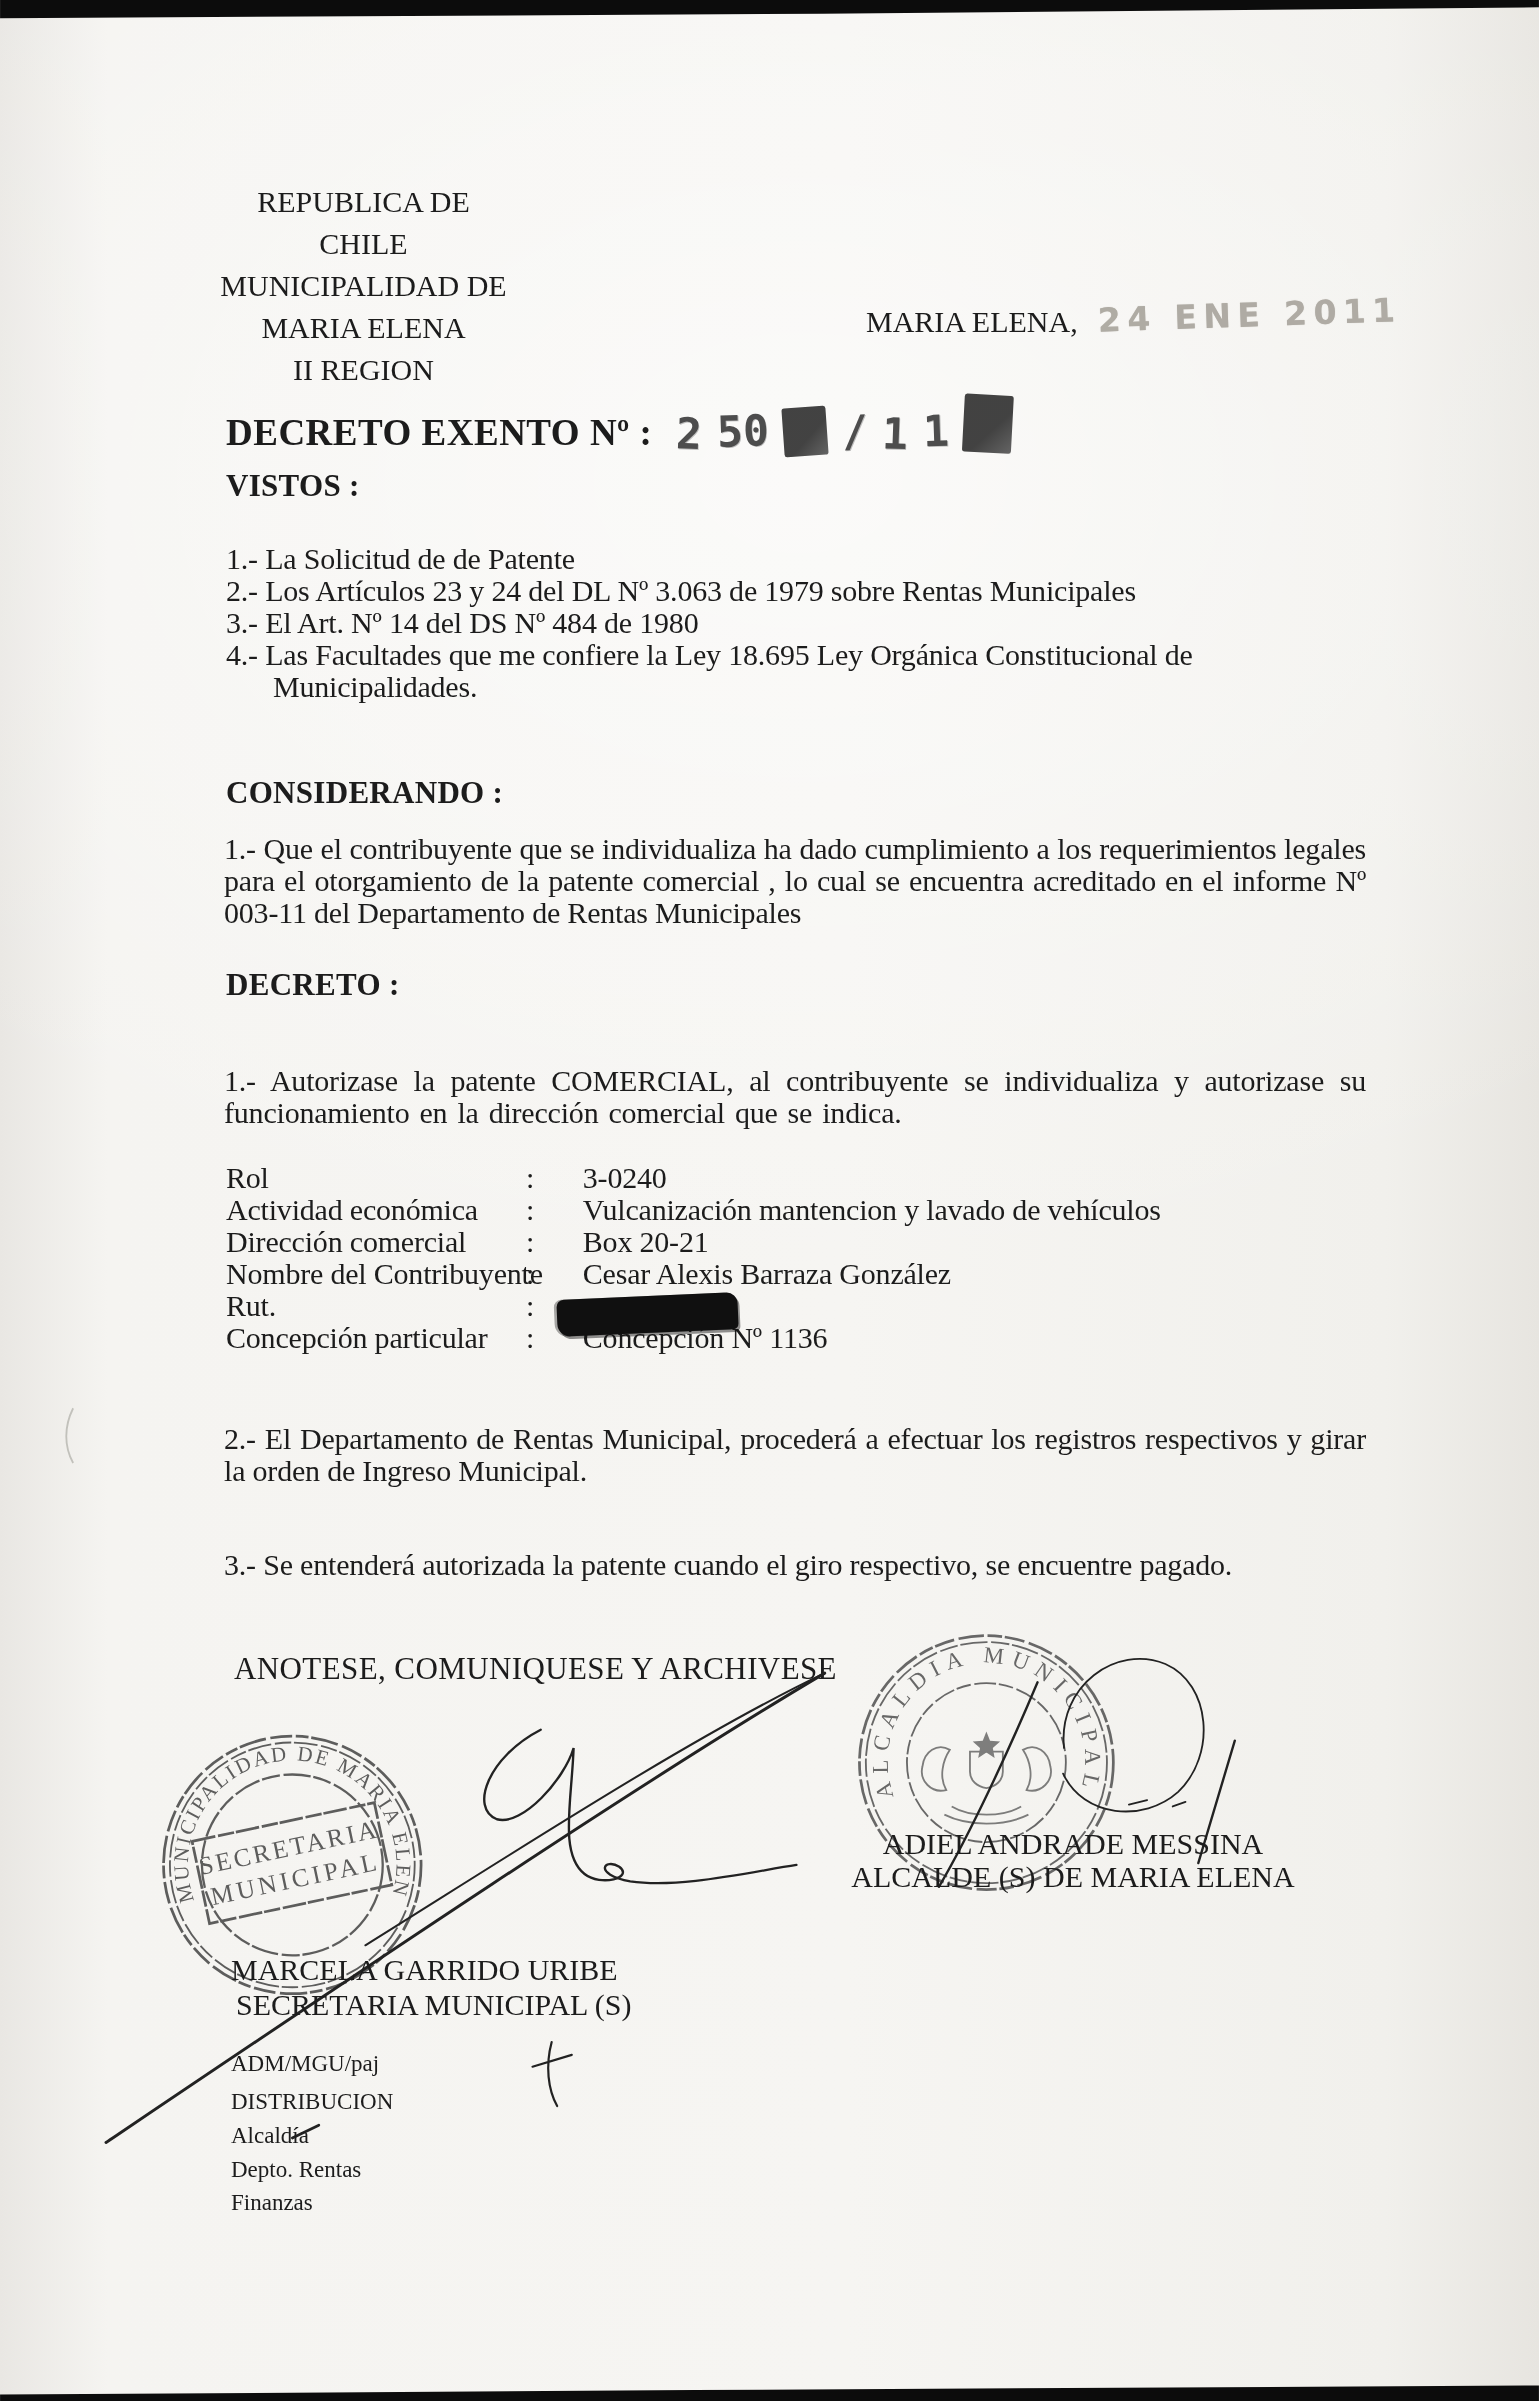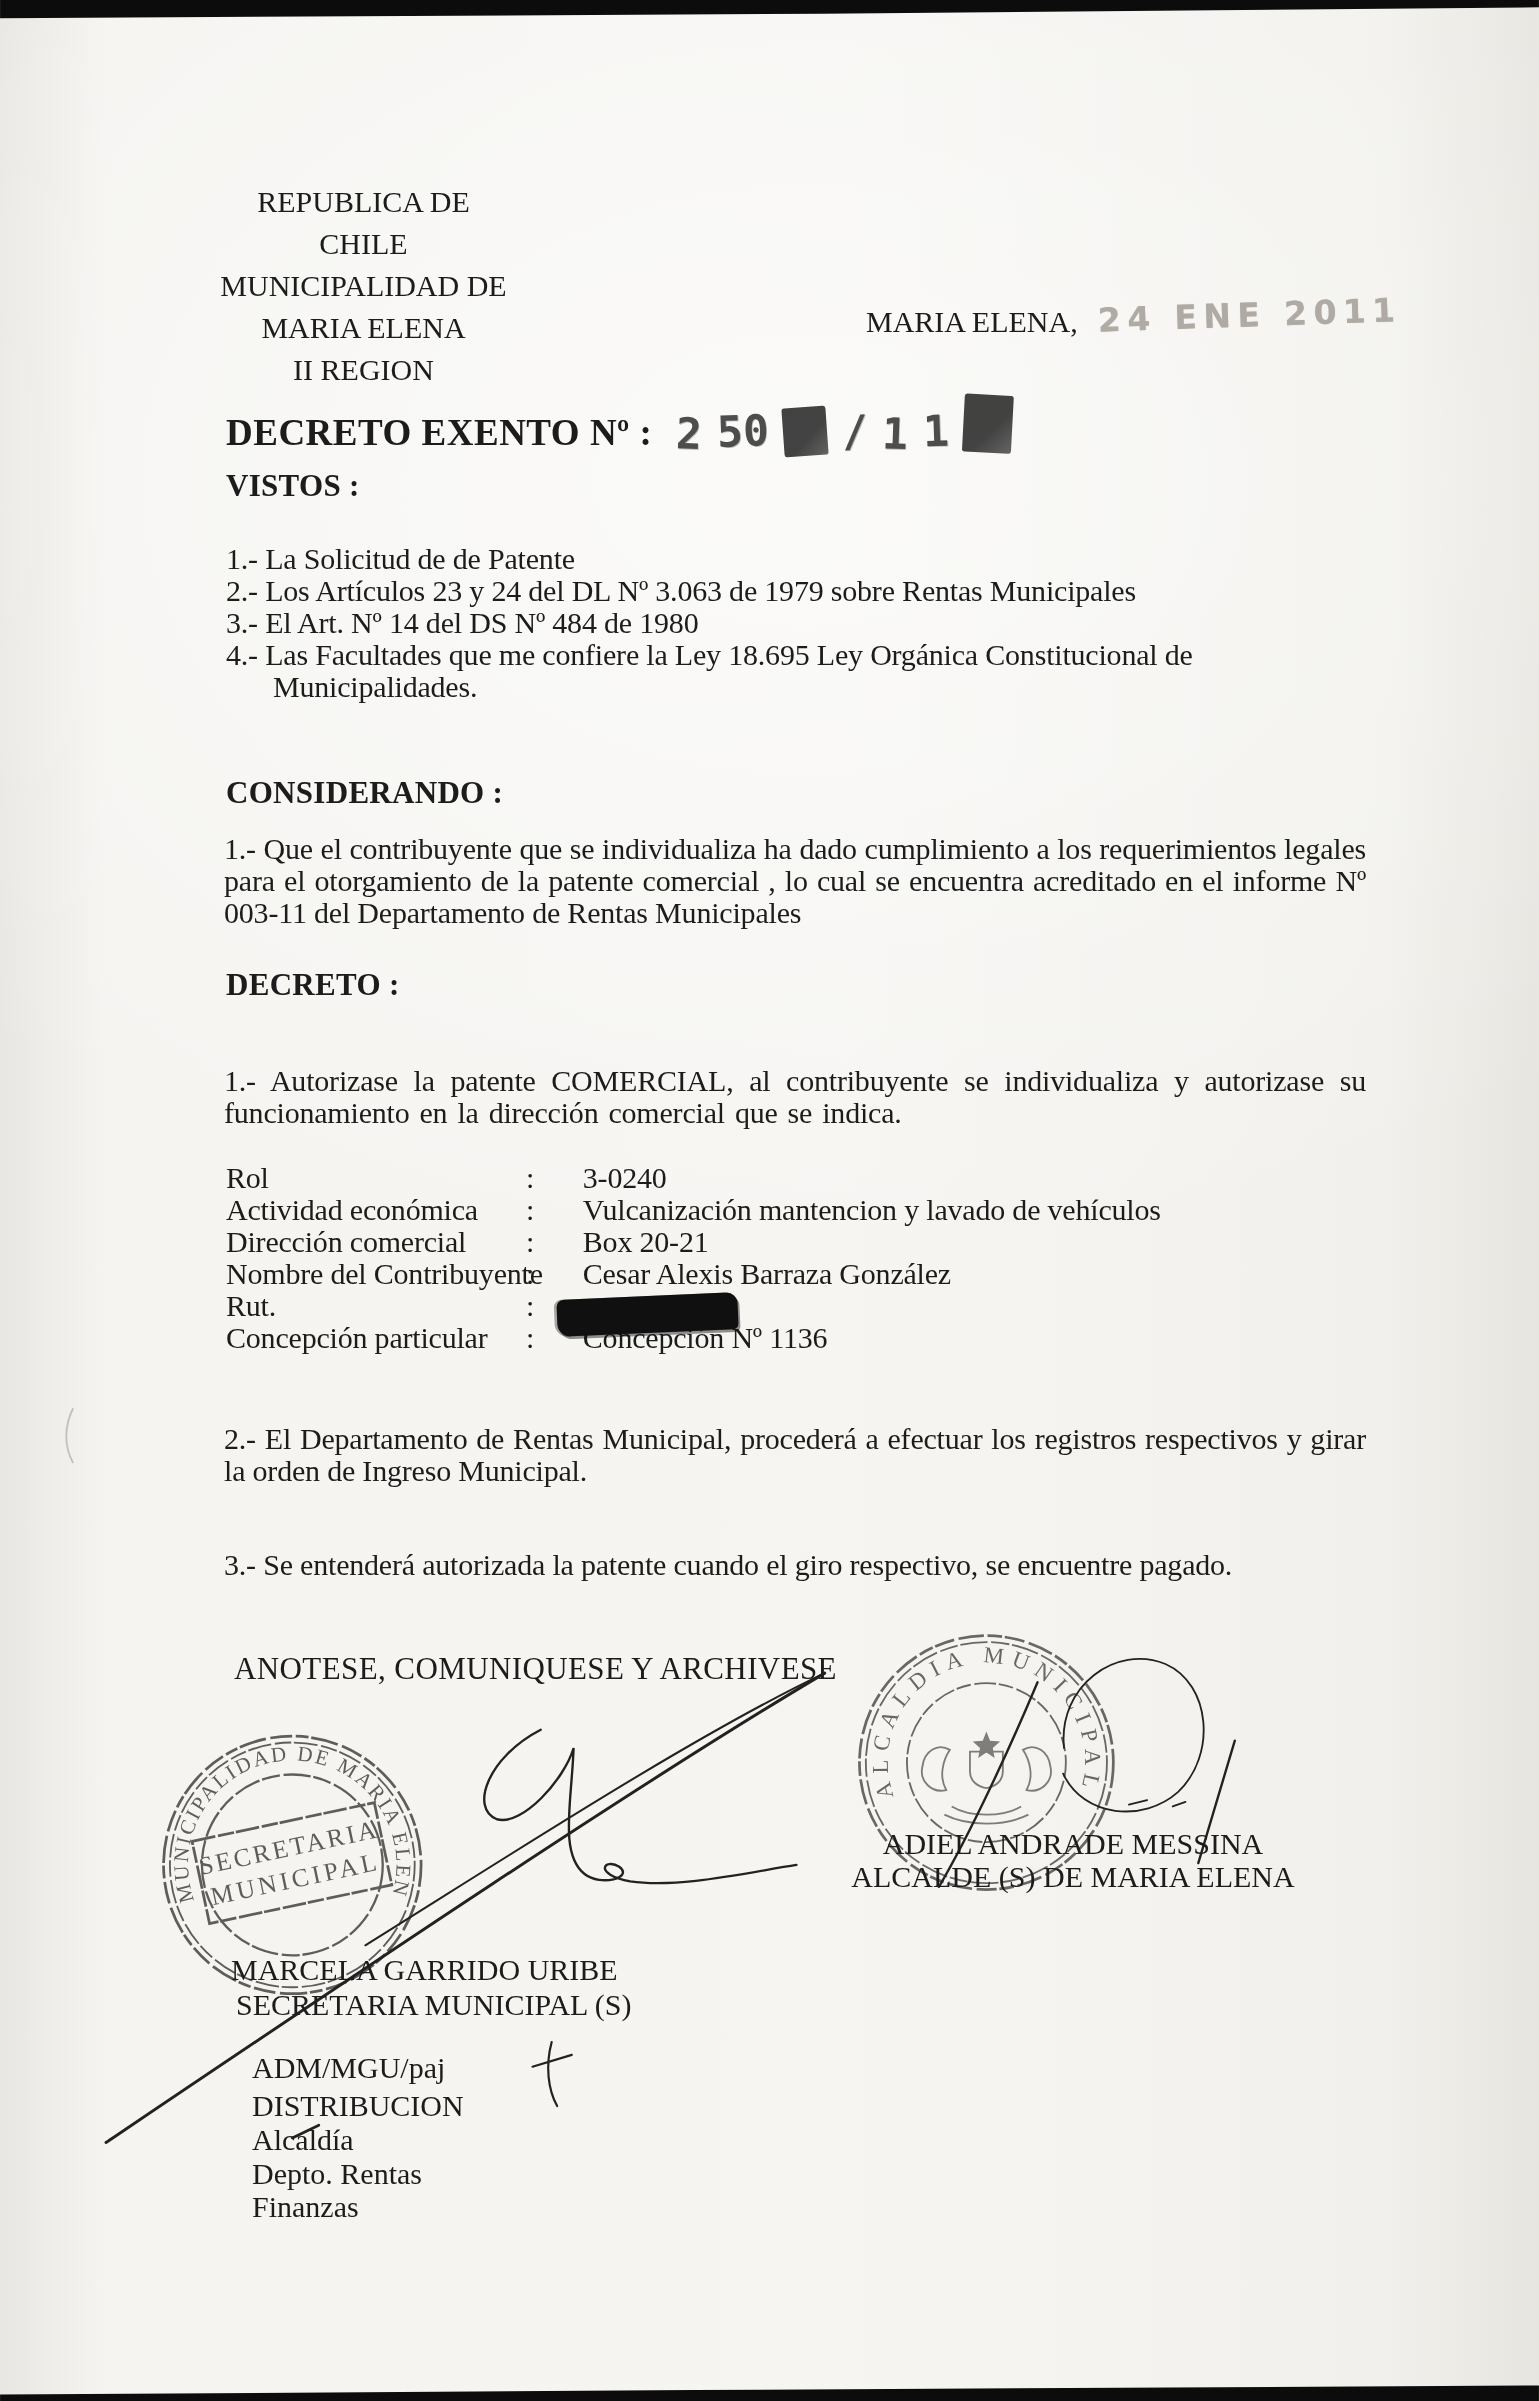--- a/index.html
+++ b/index.html
@@ -40,21 +40,21 @@
   .flabel{display:inline-block;width:300px;}
   .fcolon{display:inline-block;width:12.8px;}
   .fvalue{padding-left:44px;}
   .redaction{
     left:557px;top:1296px;width:181px;height:37px;background:#101010;
     border-radius:7.3px 11px 5.5px 12.8px;transform:rotate(-2.5deg);
     box-shadow:1.8px 2.7px 0 rgba(16,16,16,.45),-2.7px 0 0 rgba(16,16,16,.35);
   }
   .anotese{left:234px;top:1651px;font-size:31px;letter-spacing:0.4px;}
   .name-block{text-align:center;font-size:30px;line-height:33px;white-space:nowrap;}
-  .footer-line{font-size:30px;white-space:nowrap;margin-left:21px;}
+  .footer-line{font-size:23px;white-space:nowrap;}
   svg text{font-family:"Liberation Serif","DejaVu Serif",serif;}
 </style>
 </head>
 <body>
 
 <div class="page">
 
   <div class="abs letterhead">
     <div>REPUBLICA DE CHILE</div>
     <div>MUNICIPALIDAD DE</div>

